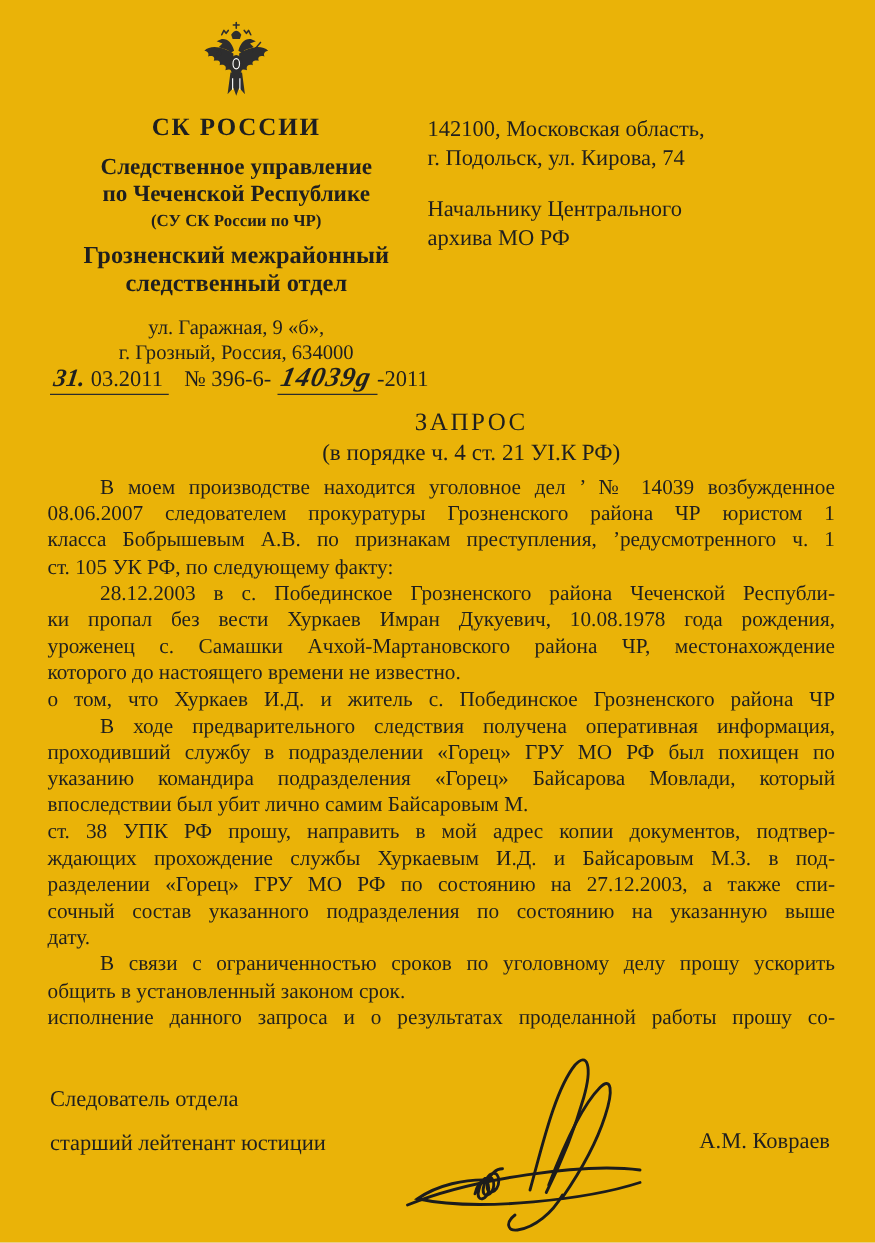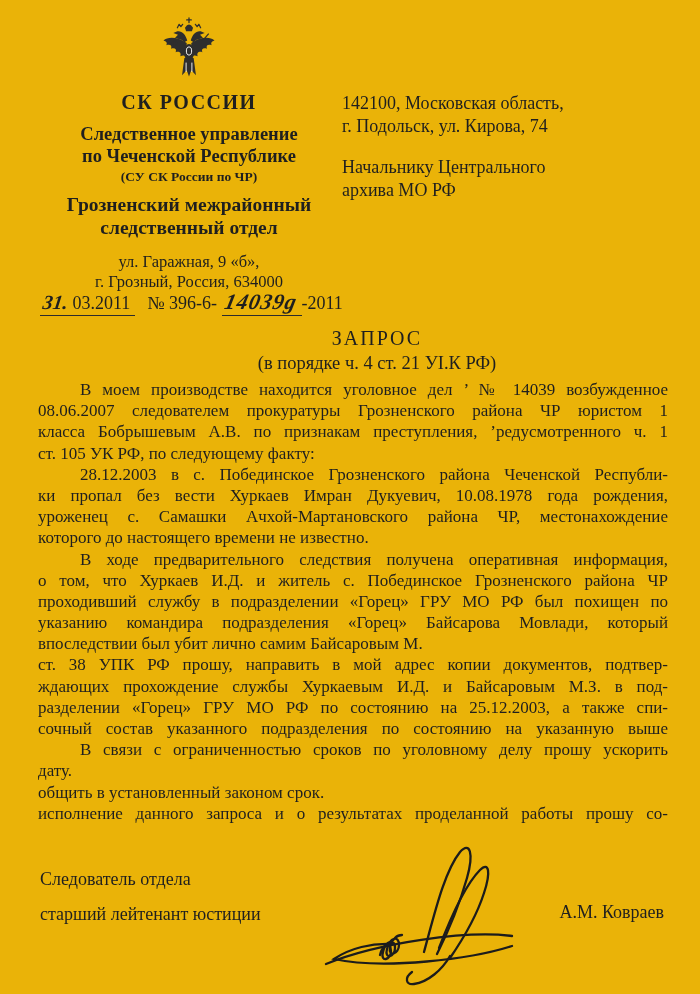--- a/index.html
+++ b/index.html
@@ -112,31 +112,31 @@
 
   <div class="body-text">
       <div class="line first">В моем производстве находится уголовное дел ’ № 14039 возбужденное</div>
       <div class="line">08.06.2007 следователем прокуратуры Грозненского района ЧР юристом 1</div>
       <div class="line">класса Бобрышевым А.В. по признакам преступления, ’редусмотренного ч. 1</div>
       <div class="line last">ст. 105 УК РФ, по следующему факту:</div>
       <div class="line first">28.12.2003 в с. Побединское Грозненского района Чеченской Республи-</div>
       <div class="line">ки пропал без вести Хуркаев Имран Дукуевич, 10.08.1978 года рождения,</div>
       <div class="line">уроженец с. Самашки Ачхой-Мартановского района ЧР, местонахождение</div>
       <div class="line last">которого до настоящего времени не известно.</div>
+      <div class="line">о том, что Хуркаев И.Д. и житель с. Побединское Грозненского района ЧР</div>
       <div class="line first">В ходе предварительного следствия получена оперативная информация,</div>
-      <div class="line">о том, что Хуркаев И.Д. и житель с. Побединское Грозненского района ЧР</div>
       <div class="line">проходивший службу в подразделении «Горец» ГРУ МО РФ был похищен по</div>
       <div class="line">указанию командира подразделения «Горец» Байсарова Мовлади, который</div>
       <div class="line last">впоследствии был убит лично самим Байсаровым М.</div>
       <div class="line">ст. 38 УПК РФ прошу, направить в мой адрес копии документов, подтвер-</div>
       <div class="line">ждающих прохождение службы Хуркаевым И.Д. и Байсаровым М.З. в под-</div>
-      <div class="line">разделении «Горец» ГРУ МО РФ по состоянию на 25.12.2003, а также спи-</div>
+      <div class="line">разделении «Горец» ГРУ МО РФ по состоянию на 27.12.2003, а также спи-</div>
       <div class="line">сочный состав указанного подразделения по состоянию на указанную выше</div>
+      <div class="line last">дату.</div>
       <div class="line first">В связи с ограниченностью сроков по уголовному делу прошу ускорить</div>
-      <div class="line last">дату.</div>
       <div class="line last">общить в установленный законом срок.</div>
       <div class="line">исполнение данного запроса и о результатах проделанной работы прошу со-</div>
     </div>
 
   <div class="sig-left">
     <div>Следователь отдела</div>
     <div class="pos2">старший лейтенант юстиции</div>
   </div>
 
   <div class="sig-mark">

